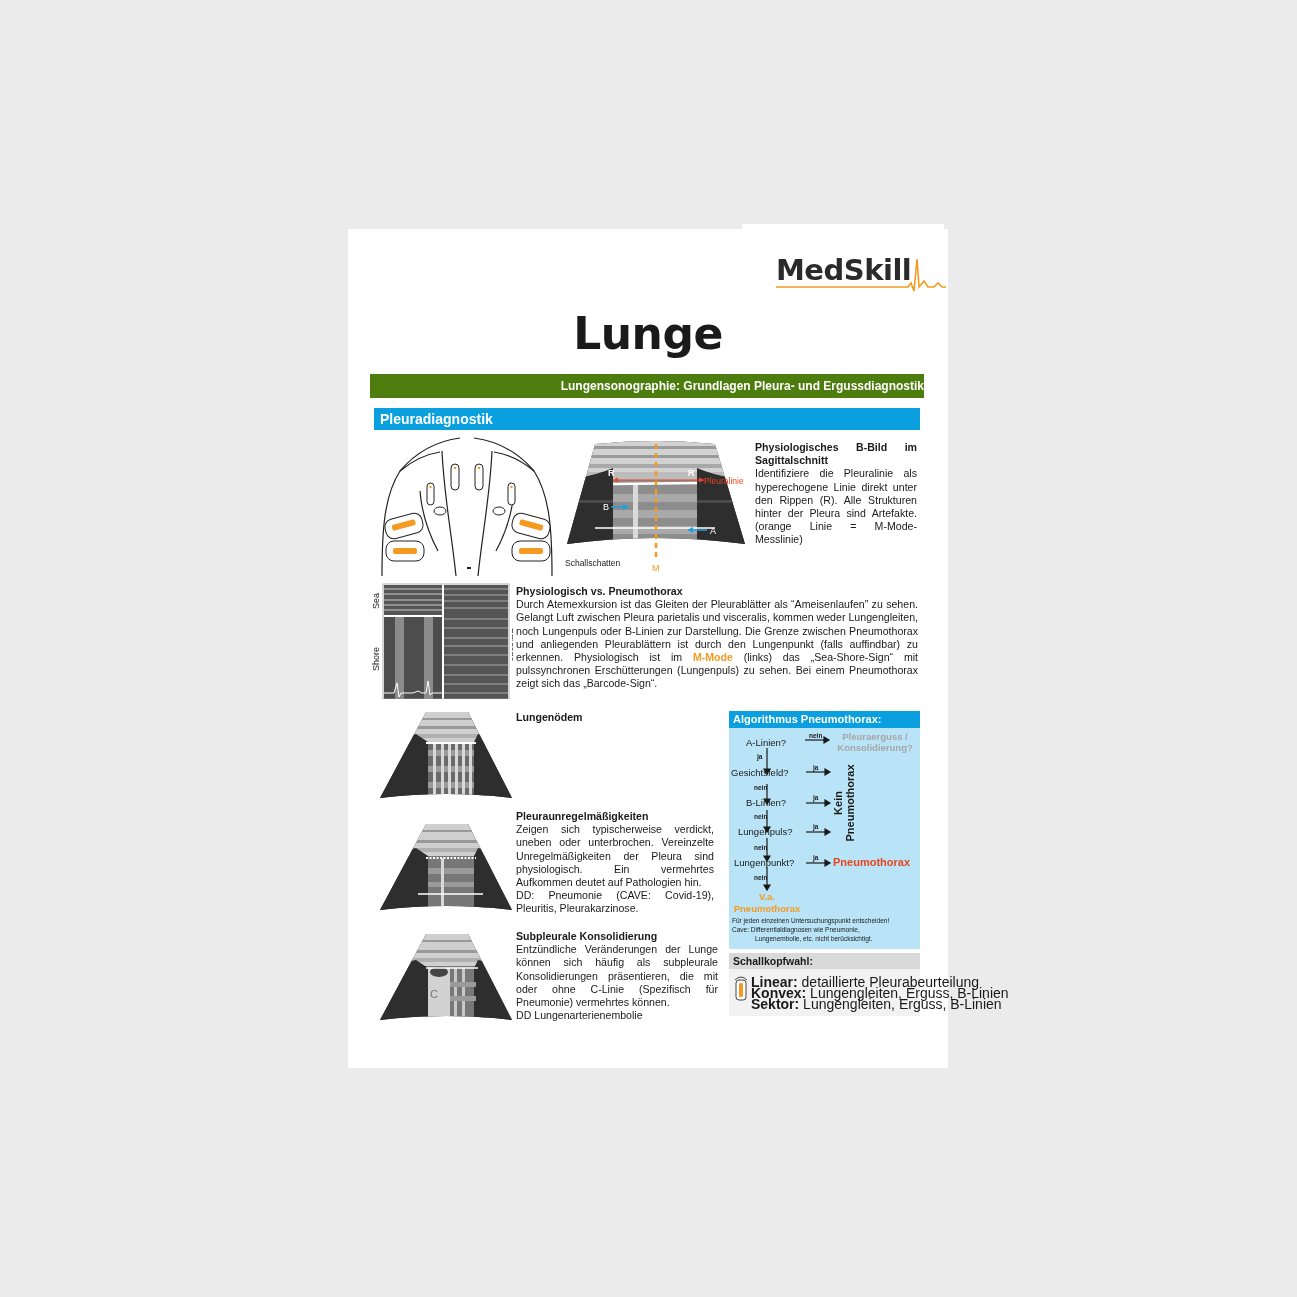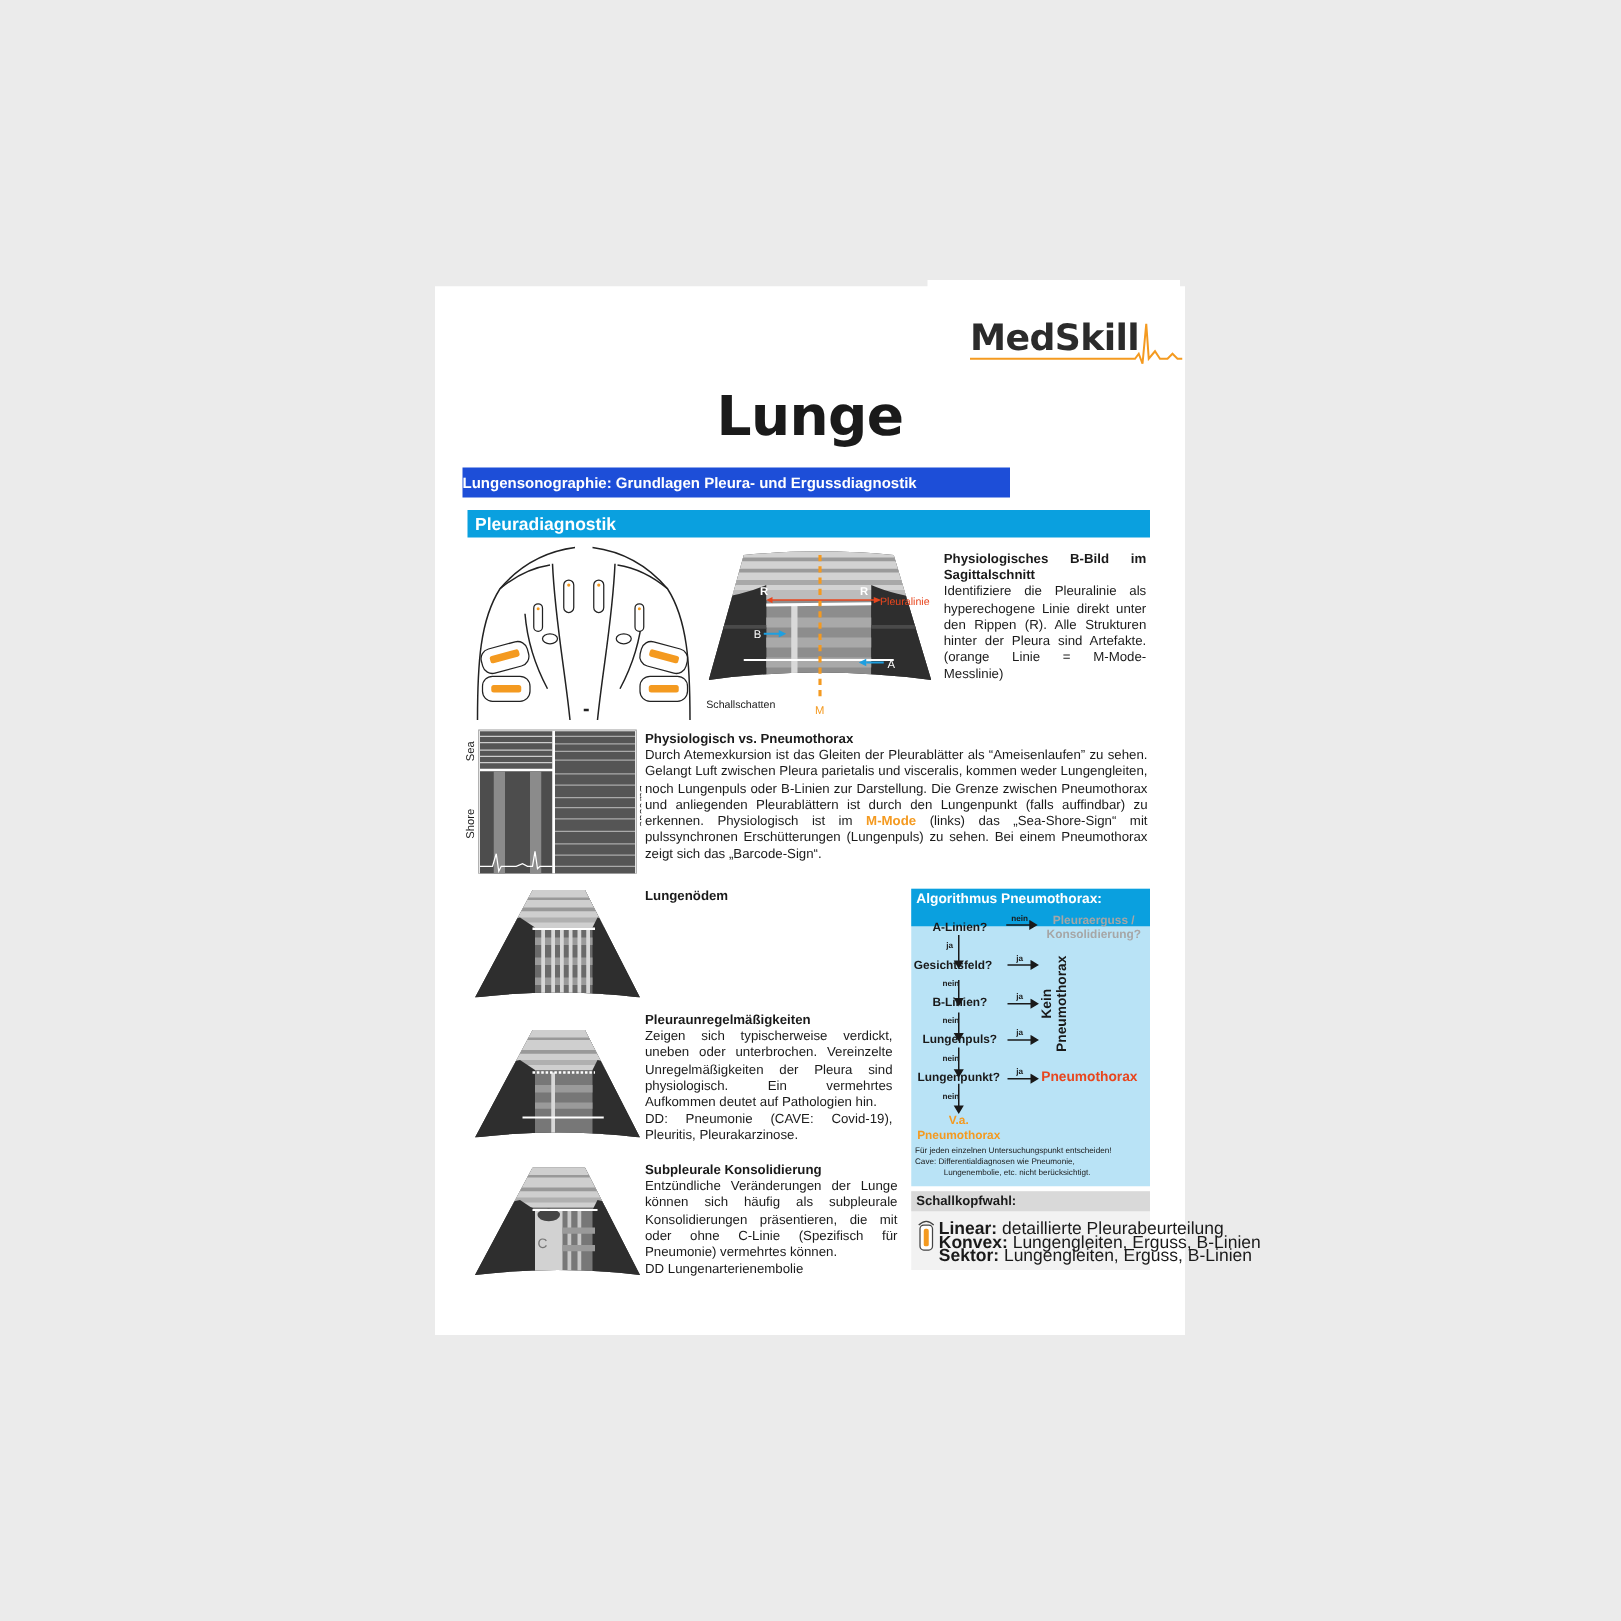--- a/index.html
+++ b/index.html
@@ -21,39 +21,39 @@
     position: absolute; left: 0; top: 0; font-size: 29px; font-weight: bold; color: #2b2b2b;
     letter-spacing: -0.5px; font-family: "DejaVu Sans", sans-serif;
   }
   .logo svg { position: absolute; left: 0; top: 0; }
   .title {
     position: absolute; left: 348px; width: 600px; top: 308px; text-align: center;
     font-size: 44px; font-weight: bold; color: #1a1a1a; font-family: "DejaVu Sans", sans-serif;
     letter-spacing: -0.5px;
   }
   .banner {
-    position: absolute; left: 370px; top: 374px; width: 438px; height: 24px; background: #1d4ed8;
-    color: #fff; font-size: 12px; font-weight: bold; text-align: left; line-height: 24px;
+    position: absolute; left: 370px; top: 374px; width: 554px; height: 24px; background: #4d7c0f;
+    color: #fff; font-size: 12px; font-weight: bold; text-align: right; line-height: 24px;
   }
   .section-bar {
     position: absolute; left: 374px; top: 408px; width: 546px; height: 22px; background: #0aa0df;
     color: #fff; font-size: 14px; font-weight: bold; line-height: 22px; padding-left: 6px; box-sizing: border-box;
   }
   .txt { position: absolute; font-size: 10.6px; line-height: 13.2px; color: #1a1a1a; }
   .txt .h { font-weight: bold; display: block; }
   .justify { text-align: justify; }
   .orange { color: #f49a20; font-weight: bold; }
   .fig { position: absolute; }
   .algo {
     position: absolute; left: 729px; top: 711px; width: 191px; height: 238px; background: #b9e3f6;
   }
   .algo-head {
-    background: #0aa0df; color: #fff; font-weight: bold; font-size: 11px; height: 30px; line-height: 17px; padding-left: 4px;
-  }
-  .algo .q { position: absolute; font-size: 9.5px; font-weight: bold; color: #1a1a1a; white-space: nowrap; text-align: right; }
+    background: #0aa0df; color: #fff; font-weight: bold; font-size: 11px; height: 17px; line-height: 17px; padding-left: 4px;
+  }
+  .algo .q { position: absolute; font-size: 9.5px; font-weight: normal; color: #1a1a1a; white-space: nowrap; text-align: right; }
   .algo .s { position: absolute; font-size: 6.5px; font-weight: bold; color: #1a1a1a; }
   .algo .gray { position: absolute; font-size: 9.5px; font-weight: bold; color: #a6a6a6; text-align: center; line-height: 11px; }
   .algo .pneu { position: absolute; font-size: 11px; font-weight: bold; color: #e8461e; }
   .algo .va { position: absolute; font-size: 9.5px; font-weight: bold; color: #f49a20; text-align: center; line-height: 12px; }
   .algo .kein {
     position: absolute; font-size: 11px; font-weight: bold; color: #1a1a1a; transform: rotate(-90deg);
     transform-origin: left top; white-space: nowrap; line-height: 12px; text-align: center;
   }
   .algo .note { position: absolute; font-size: 6.5px; color: #1a1a1a; line-height: 9px; }
   .probe-box {

